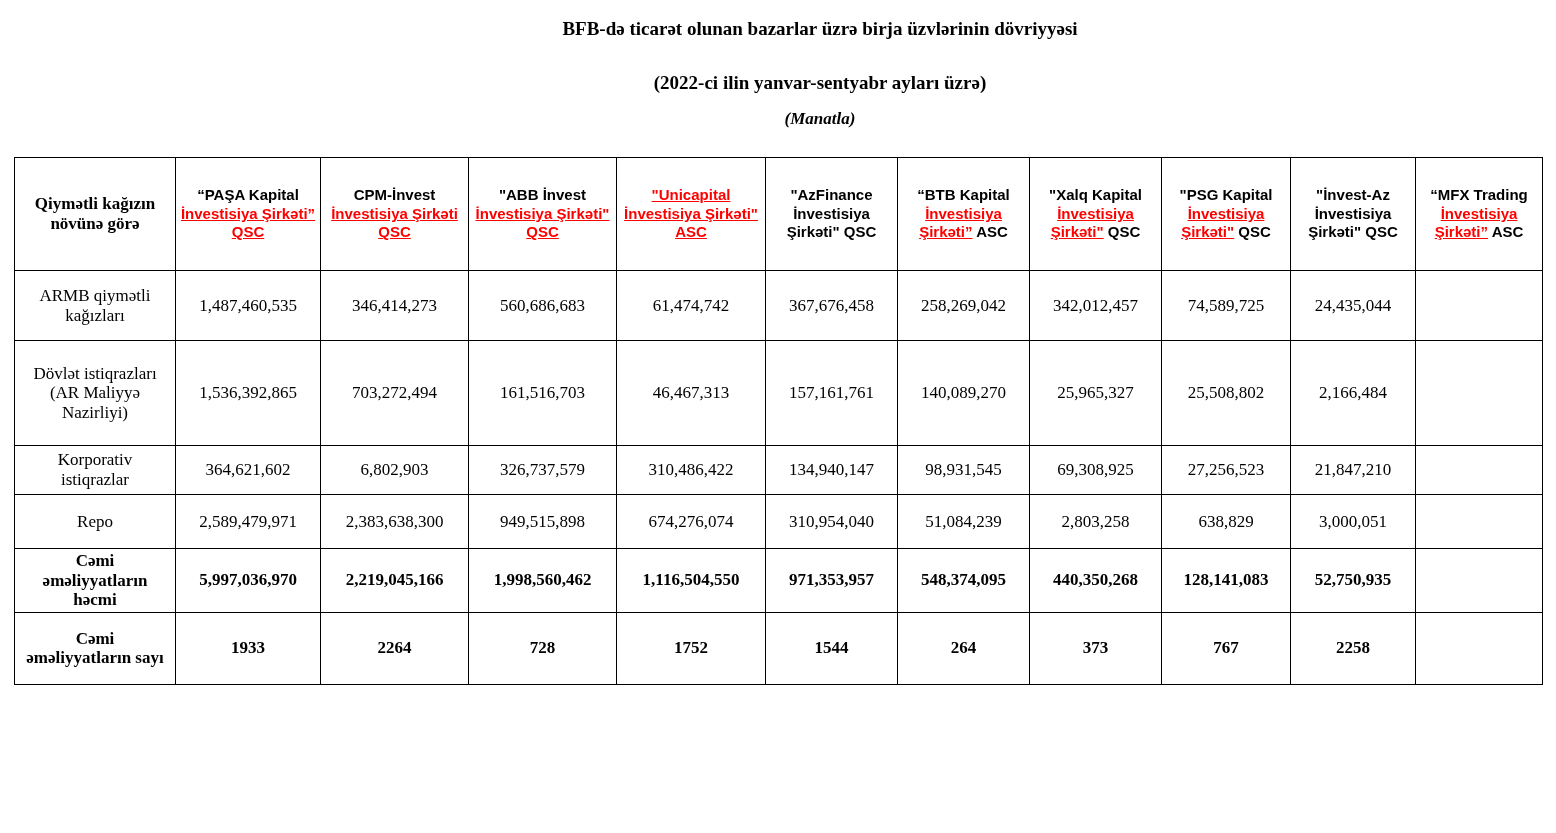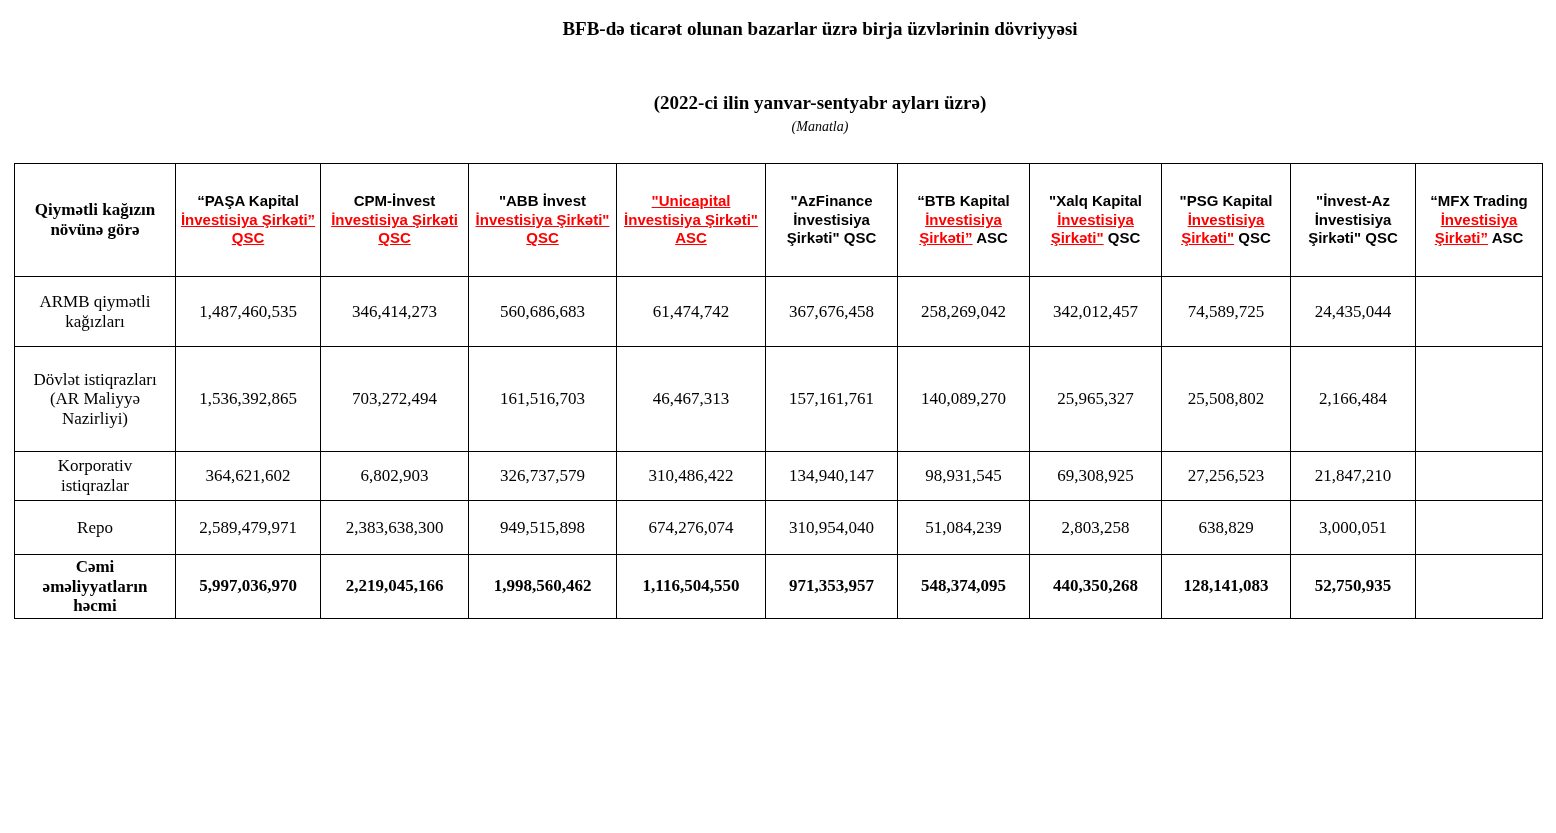--- a/index.html
+++ b/index.html
@@ -19,26 +19,27 @@
     text-align: center;
   }
   .title {
     font-weight: bold;
     font-size: 19px;
     padding-top: 18px;
   }
   .subtitle {
     font-weight: bold;
     font-size: 19px;
-    margin-top: 52px;
+    margin-top: 32px;
   }
   .unit-note {
     font-style: italic;
-    font-size: 14px;
-    margin-top: 5px;
+    font-size: 17px;
+    margin-top: 15px;
+    font-weight: bold;
   }
   table {
     border-collapse: collapse;
     table-layout: fixed;
     margin: 28px 0 0 14px;
     width: 1528px;
   }
   th, td {
     border: 1px solid #000000;
     text-align: center;
@@ -181,14 +182,27 @@
         <td>2,219,045,166</td>
         <td>1,998,560,462</td>
         <td>1,116,504,550</td>
         <td>971,353,957</td>
         <td>548,374,095</td>
         <td>440,350,268</td>
         <td>128,141,083</td>
         <td>52,750,935</td>
         <td></td>
       </tr>
+      <tr class="bold-row">
+        <th class="row-label">Cəmi əməliyyatların sayı</th>
+        <td>1933</td>
+        <td>2264</td>
+        <td>728</td>
+        <td>1752</td>
+        <td>1544</td>
+        <td>264</td>
+        <td>373</td>
+        <td>767</td>
+        <td>2258</td>
+        <td></td>
+      </tr>
     </tbody>
 </table>
 
 </body></html>

